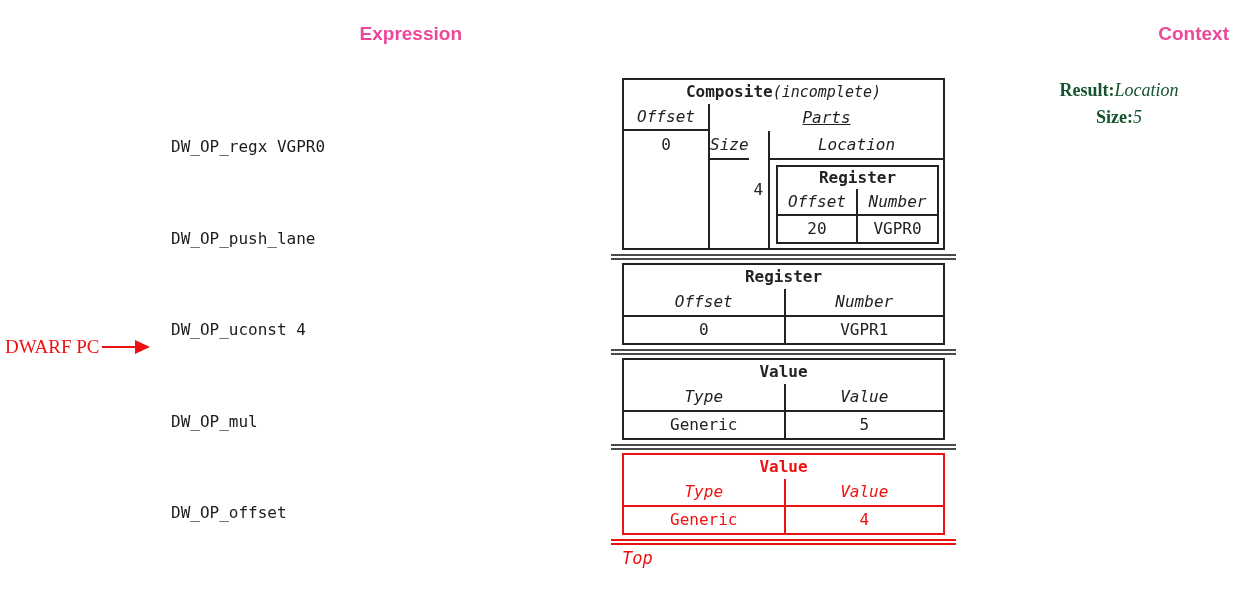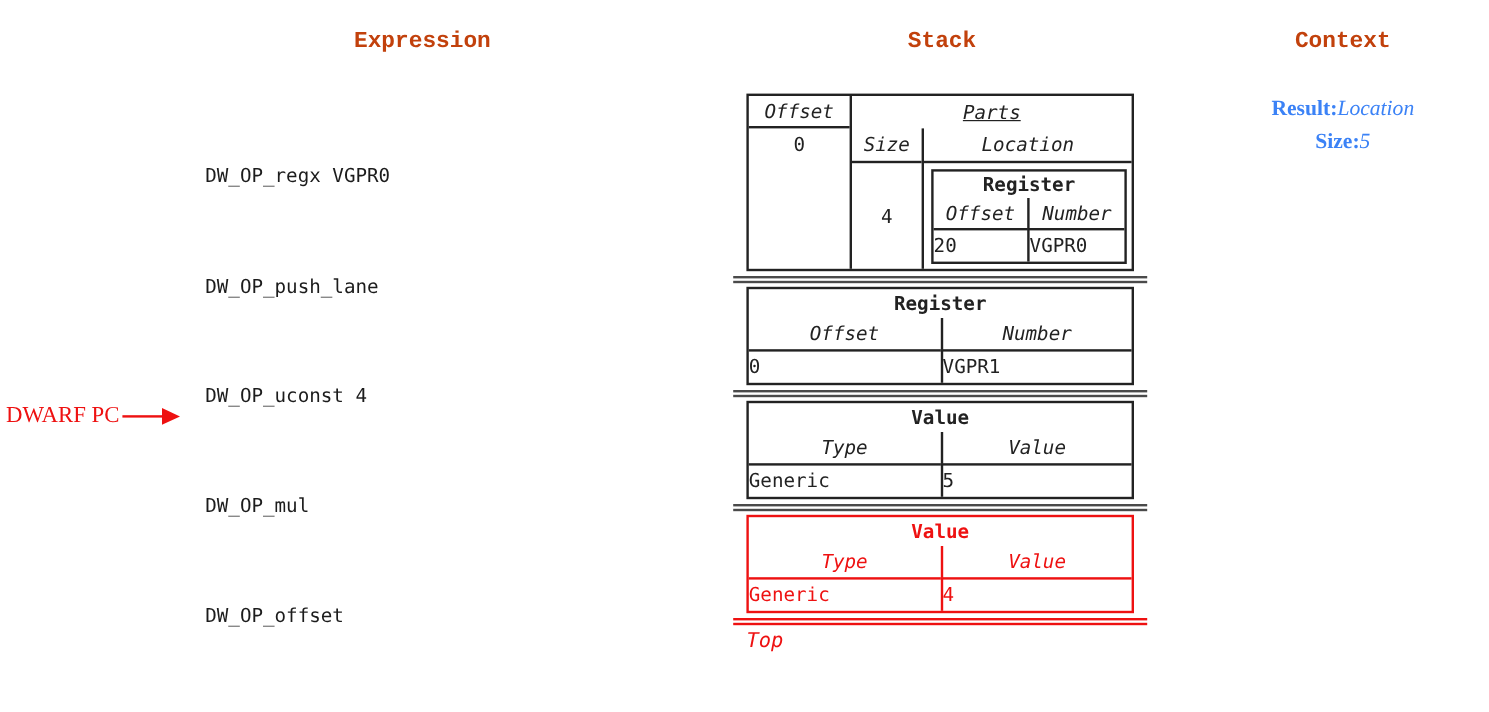--- a/index.html
+++ b/index.html
@@ -2,23 +2,23 @@
 <html style="--red: #ee1111;"><head>
 <meta charset="utf-8">
 <style>
   html,body { margin:0; padding:0; background:#ffffff; }
   body { width:1241px; height:593px; position:relative; overflow:hidden;
          font-family:"DejaVu Sans Mono", monospace; }
 
   .canvas { position:absolute; inset:0; }
 
   
-  .title { position:absolute; top:23px; width:220px; text-align:center;
-           font-family:Liberation Mono, monospace; font-weight:bold;
-           font-size:19px; color:#c2410c; }
+  .title { position:absolute; top:23px; width:220px; text-align:right;
+           font-family:Liberation Sans, sans-serif; font-weight:bold;
+           font-size:19px; color:#ec4899; }
   .title-expr    { left:242px; }
   .title-stack   { left:675px; }
   .title-context { left:1009px; }
 
   
   .expr-list { position:absolute; left:171px; top:71px; font-size:16px;
                line-height:30.5px; color:#1c1c1c; white-space:pre; }
 
   
   .pc-marker { position:absolute; left:5px; top:336px; height:22px;
@@ -32,33 +32,33 @@
   
   .stack { position:absolute; left:622px; top:78px; width:323px;
            font-size:16px; color:#222; }
   .entry { border:2px solid currentColor; box-sizing:border-box; background:#fff; }
   .entry-header { height:24px; line-height:24px; text-align:center; font-weight:bold; }
   .entry-header .subtle { font-weight:normal; font-style:italic; font-size:15px; }
 
   
   .t2 { display:grid; grid-template-columns:1fr 1fr; }
   .t2 .ch { font-style:italic; text-align:center; height:26px; line-height:26px; }
-  .t2 .cv { text-align:left; height:26px; line-height:26px;
+  .t2 .cv { text-align:center; height:26px; line-height:26px;
             border-top:2px solid currentColor; }
   .t2 .rcol { border-left:2px solid currentColor; }
 
   
   .comp-body { display:grid; grid-template-columns:84px 1fr; height:144px; }
   .comp-offset .ch { height:25px; line-height:25px; text-align:center;
                      font-style:italic; border-bottom:2px solid currentColor; }
   .comp-offset .val { height:28px; line-height:28px; text-align:center; }
   .comp-right { border-left:2px solid currentColor; display:flex; flex-direction:column; }
   .parts-head { height:27px; line-height:27px; text-align:center; font-style:italic;text-decoration:underline; }
   .parts-grid { display:grid; grid-template-columns:58px 1fr; flex:1; }
-  .size-col { display:flex; flex-direction:column; }
+  .size-col { display:flex; }
   .size-head, .loc-head { height:27px; line-height:27px; text-align:center;
                           font-style:italic; border-bottom:2px solid currentColor; }
   .size-val { flex:1; display:flex; align-items:center; justify-content:center; }
   .loc-col { border-left:2px solid currentColor; display:flex; flex-direction:column; }
   .nested { margin:5px 4px 4px 6px; border:2px solid currentColor; }
   .nested .entry-header { height:22px; line-height:22px; }
   .nested .t2 { grid-template-columns:78px 1fr; }
   .nested .t2 .ch { height:25px; line-height:25px; }
   .nested .t2 .cv { height:26px; line-height:26px; }
 
@@ -67,35 +67,34 @@
          margin:4px -11px 3px -11px; }
   .sep.red { border-color:var(--red); }
 
   .entry.red { color:var(--red); }
   .top-label { margin-top:2px; text-align:left; font-style:italic;
                font-size:17px; color:var(--red); }
 
   
   .context { position:absolute; left:1009px; top:77px; width:220px;
              text-align:center; font-family:"Liberation Serif", serif;
-             font-size:18px; line-height:27px; color:#3b82f6; }
+             font-size:18px; line-height:27px; color:#14532d; }
   .context b { font-weight:bold; }
   .context i { font-style:italic; }
 
   .red-ink { color:var(--red); }
   .red-bg  { background:var(--red); }
   .red-border { border-left-color:var(--red); }
 </style>
 </head>
 <body>
 
 <div class="canvas">
 
   <div class="title title-expr">Expression</div>
-  <div class="title title-stack">Stack</div>
   <div class="title title-context">Context</div>
 
   <div class="expr-list">
     <div>DW_OP_regx VGPR0</div>
     <div>DW_OP_push_lane</div>
     <div>DW_OP_uconst 4</div>
     <div>DW_OP_mul</div>
     <div>DW_OP_offset</div>
     <div>DW_OP_piece 4</div>
     
@@ -108,20 +107,23 @@
 
   <div class="pc-marker red-ink">
     <span class="pc-label">DWARF PC</span>
     <span class="pc-line red-bg"></span>
     <span class="pc-head red-border"></span>
   </div>
 
   <div class="stack">
 
     <div class="entry">
+      <div class="entry-header">
+        <span>Composite</span><span class="subtle">(incomplete)</span>
+      </div>
       <div class="comp-body">
         <div class="comp-offset">
           <div class="ch">Offset</div>
           <div class="val">0</div>
         </div>
         <div class="comp-right">
           <div class="parts-head">Parts</div>
           <div class="parts-grid">
             <div class="size-col">
               <div class="size-head">Size</div>

